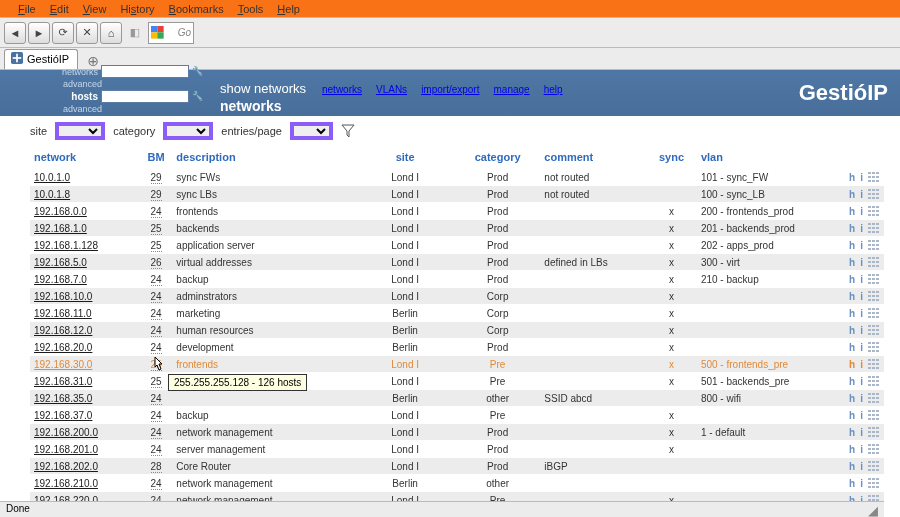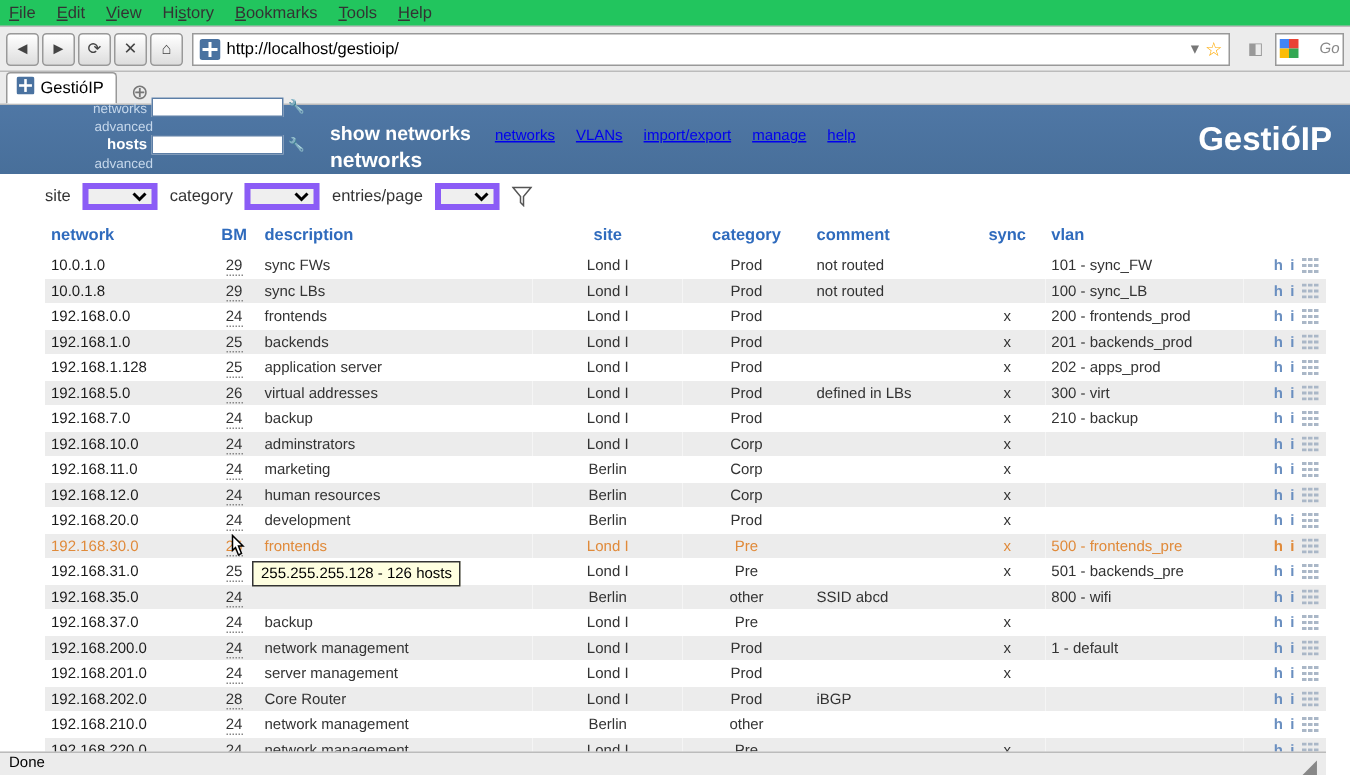--- a/index.html
+++ b/index.html
@@ -1,19 +1,19 @@
 <!DOCTYPE html>
 <html><head>
 <meta charset="utf-8">
 <style>
 * { margin: 0; padding: 0; box-sizing: border-box; font-family: Arial, Helvetica, sans-serif; }
 body { font-size: 11px; background: #fff; color: #000; }
 
 
-.menubar { display: flex; gap: 2px; padding: 1px 0; background: #22c55e; border-bottom: 1px solid #bbb; height: 18px; align-items: flex-end; }
+.menubar { display: flex; gap: 2px; padding: 1px 12px; background: #f97316; border-bottom: 1px solid #bbb; height: 18px; align-items: flex-end; }
 .menubar span { padding: 1px 6px; font-size: 11px; color: #333; }
 .menubar span u { text-decoration: underline; }
 
 .navbar { display: flex; align-items: center; gap: 2px; padding: 2px 4px; background: #ececec; border-bottom: 1px solid #bbb; height: 30px; }
 .nav-btn { width: 22px; height: 22px; display: inline-flex; align-items: center; justify-content: center; border: 1px solid #999; border-radius: 3px; background: linear-gradient(#fff,#ddd); font-size: 11px; color: #444; }
 .urlbox { flex: 1; display: flex; align-items: center; border: 1px solid #999; height: 22px; background: #fff; padding: 0 4px; gap: 4px; margin: 0 4px; }
 .urlbox .favicon { width: 14px; height: 14px; display: inline-flex; }
 .urlbox input { flex: 1; border: none; outline: none; font-size: 11px; height: 18px; }
 .searchbox { width: 46px; display: flex; align-items: center; border: 1px solid #999; height: 22px; background: #fff; padding: 0 2px; gap: 14px; font-size: 10px; color:#555;}
 .googg { display:inline-flex; align-items:center; justify-content:center; width:14px; height:14px; }
@@ -26,40 +26,40 @@
 .app-band { background: linear-gradient(#4f77a5, #486f9a); height: 46px; display: flex; color: #fff; align-items: flex-end; }
 .band-left { width: 210px; display: flex; flex-direction: column; align-items: flex-end; padding: 2px 6px; gap: 1px; font-size: 9px; }
 .band-left .row { display: flex; align-items: center; gap: 3px; }
 .band-left input { width: 88px; height: 13px; border: 1px solid #5c7ea6; background: #fff; }
 .band-left .lab { color: #c5d7eb; font-size: 9px; }
 .band-left .lab-hosts { color: #fff; font-weight: bold; font-size: 10px; }
 .tool-ic { width: 12px; height: 12px; display: inline-block; color:#9fb6cf; }
 
 .band-mid { padding: 3px 10px 2px; }
 .band-mid .head-row { display: flex; align-items: baseline; gap: 16px; }
-.band-mid .title1 { font-weight: bold; color: #fff; font-size: 13px; }
+.band-mid .title1 { font-weight: normal; color: #fff; font-size: 13px; }
 .band-mid .navlinks { display: flex; gap: 14px; font-size: 10px; color: #cfe0f2; }
 .band-mid .title2 { font-weight: bold; font-size: 14px; margin-top: 2px; color: #fff; }
 
 .brand { margin-left: auto; align-self: center; padding-right: 12px; font-size: 22px; font-weight: bold; color: #fff; }
 
 .filterbar { display: flex; align-items: center; gap: 8px; padding: 6px 30px 8px; font-size: 11px; color: #333; }
 .filterbar select { border: 4px solid #8b5cf6; height: 18px; font-size: 11px; padding-left: 35px; }
 .filterbar .funnel { width: 14px; height: 14px; display: inline-flex; }
 
 
 .tablewrap { padding: 0 16px 0 30px; }
 table { border-collapse: collapse; width: 100%; table-layout: fixed; }
 th { text-align: left; color: #2f6bbd; font-weight: bold; font-size: 11px; padding: 3px 4px 5px; }
 td { font-size: 10px; padding: 2.5px 4px; color: #333; border-top: 1px solid #fff; border-bottom: 1px solid #fff; white-space: nowrap; overflow: hidden; }
 tbody tr:nth-child(even) td { background: #ececec; }
 td.bm span { border-bottom: 1px dotted #888; cursor: help; }
 .hl td, .hl td a { color: #e08a3a !important; }
 td a { color: inherit; text-decoration: none; }
-td.net { color: #1b1b1b; }
+td.net { color: #1b1b1b; text-decoration: underline; }
 th.center, td.center { text-align: center; }
 .actions { display: inline-flex; gap: 5px; color: #6a8fc0; font-weight: bold; align-items: center; justify-content: flex-end; float: right; }
 .actions .dots { width: 12px; height: 10px; display: inline-flex; padding:0; }
 .actions .dots svg rect { fill:#aab7c7; }
 
 .tooltip { position: absolute; background: #fefee0; border: 1px solid #333; padding: 2px 5px; font-size: 10px; color: #000; pointer-events: none; z-index: 50; }
 .cursor-ptr { position: absolute; width: 16px; height: 16px; z-index: 60; pointer-events:none; }
 
 .statusbar { position: fixed; bottom: 0; left: 0; right: 16px; height: 16px; background: #ececec; border-top: 1px solid #bbb; font-size: 10px; padding: 1px 6px; display:flex;align-items:flex-start; }
 .statusbar .grip { margin-left: auto; color:#888; font-size:13px; }
@@ -81,32 +81,20 @@
   <span><u>T</u>ools</span>
   <span><u>H</u>elp</span>
 </div>
 
 <div class="navbar">
   <span class="nav-btn">◄</span>
   <span class="nav-btn">►</span>
   <span class="nav-btn">⟳</span>
   <span class="nav-btn">✕</span>
   <span class="nav-btn">⌂</span>
-  <div class="urlbox">
-    <span class="favicon">
-      <svg viewBox="0 0 14 14">
-          <rect width="14" height="14" rx="2" fill="#4a72a0"></rect>
-          <rect x="2" y="6" width="10" height="2" fill="#fff"></rect>
-          <rect x="6" y="2" width="2" height="10" fill="#fff"></rect>
-        </svg>
-    </span>
-    <input value="http://localhost/gestioip/" style="">
-    <span style="color:#777">▾</span>
-    <span style="color:#fa0;font-size:13px">☆</span>
-  </div>
   <span class="nav-btn" style="border:none;background:none;color:#999">◧</span>
   <div class="searchbox">
     <span class="googg">
       <svg viewBox="0 0 14 14">
           <rect x="0" y="0" width="7" height="7" fill="#4285F4"></rect>
           <rect x="7" y="0" width="7" height="7" fill="#EA4335"></rect>
           <rect x="0" y="7" width="7" height="7" fill="#FBBC05"></rect>
           <rect x="7" y="7" width="7" height="7" fill="#34A853"></rect>
         </svg>
     </span>

